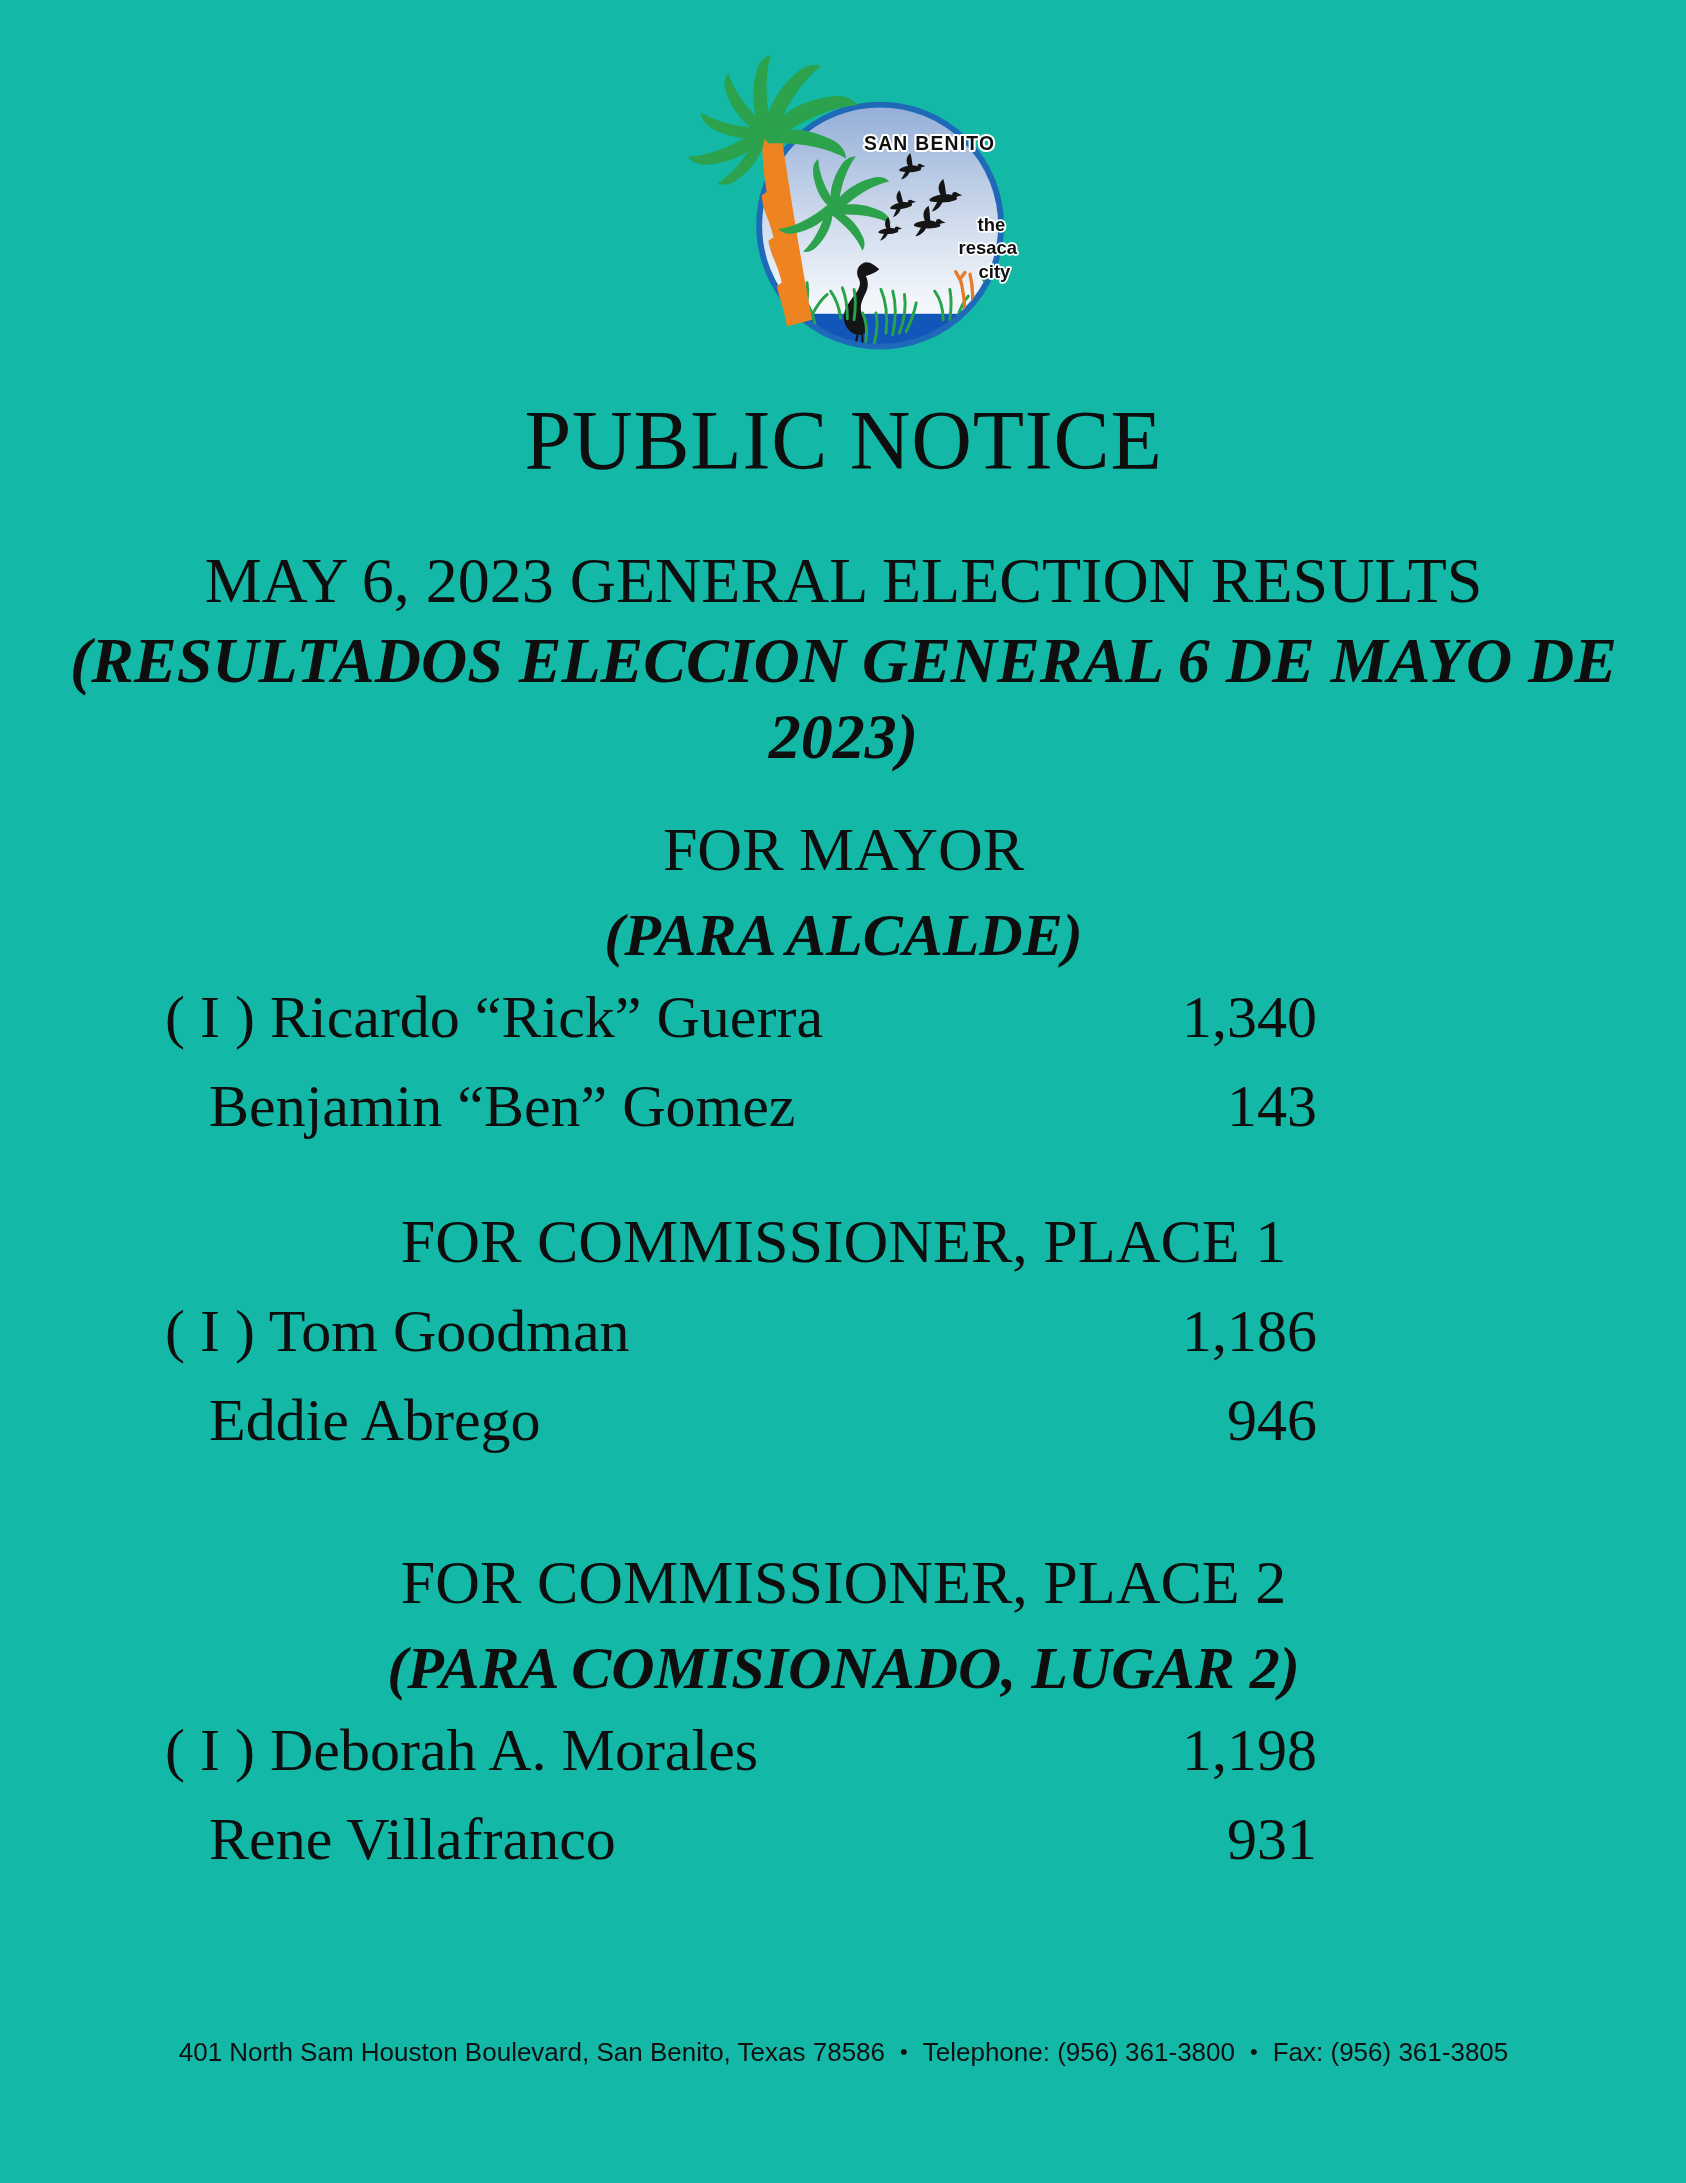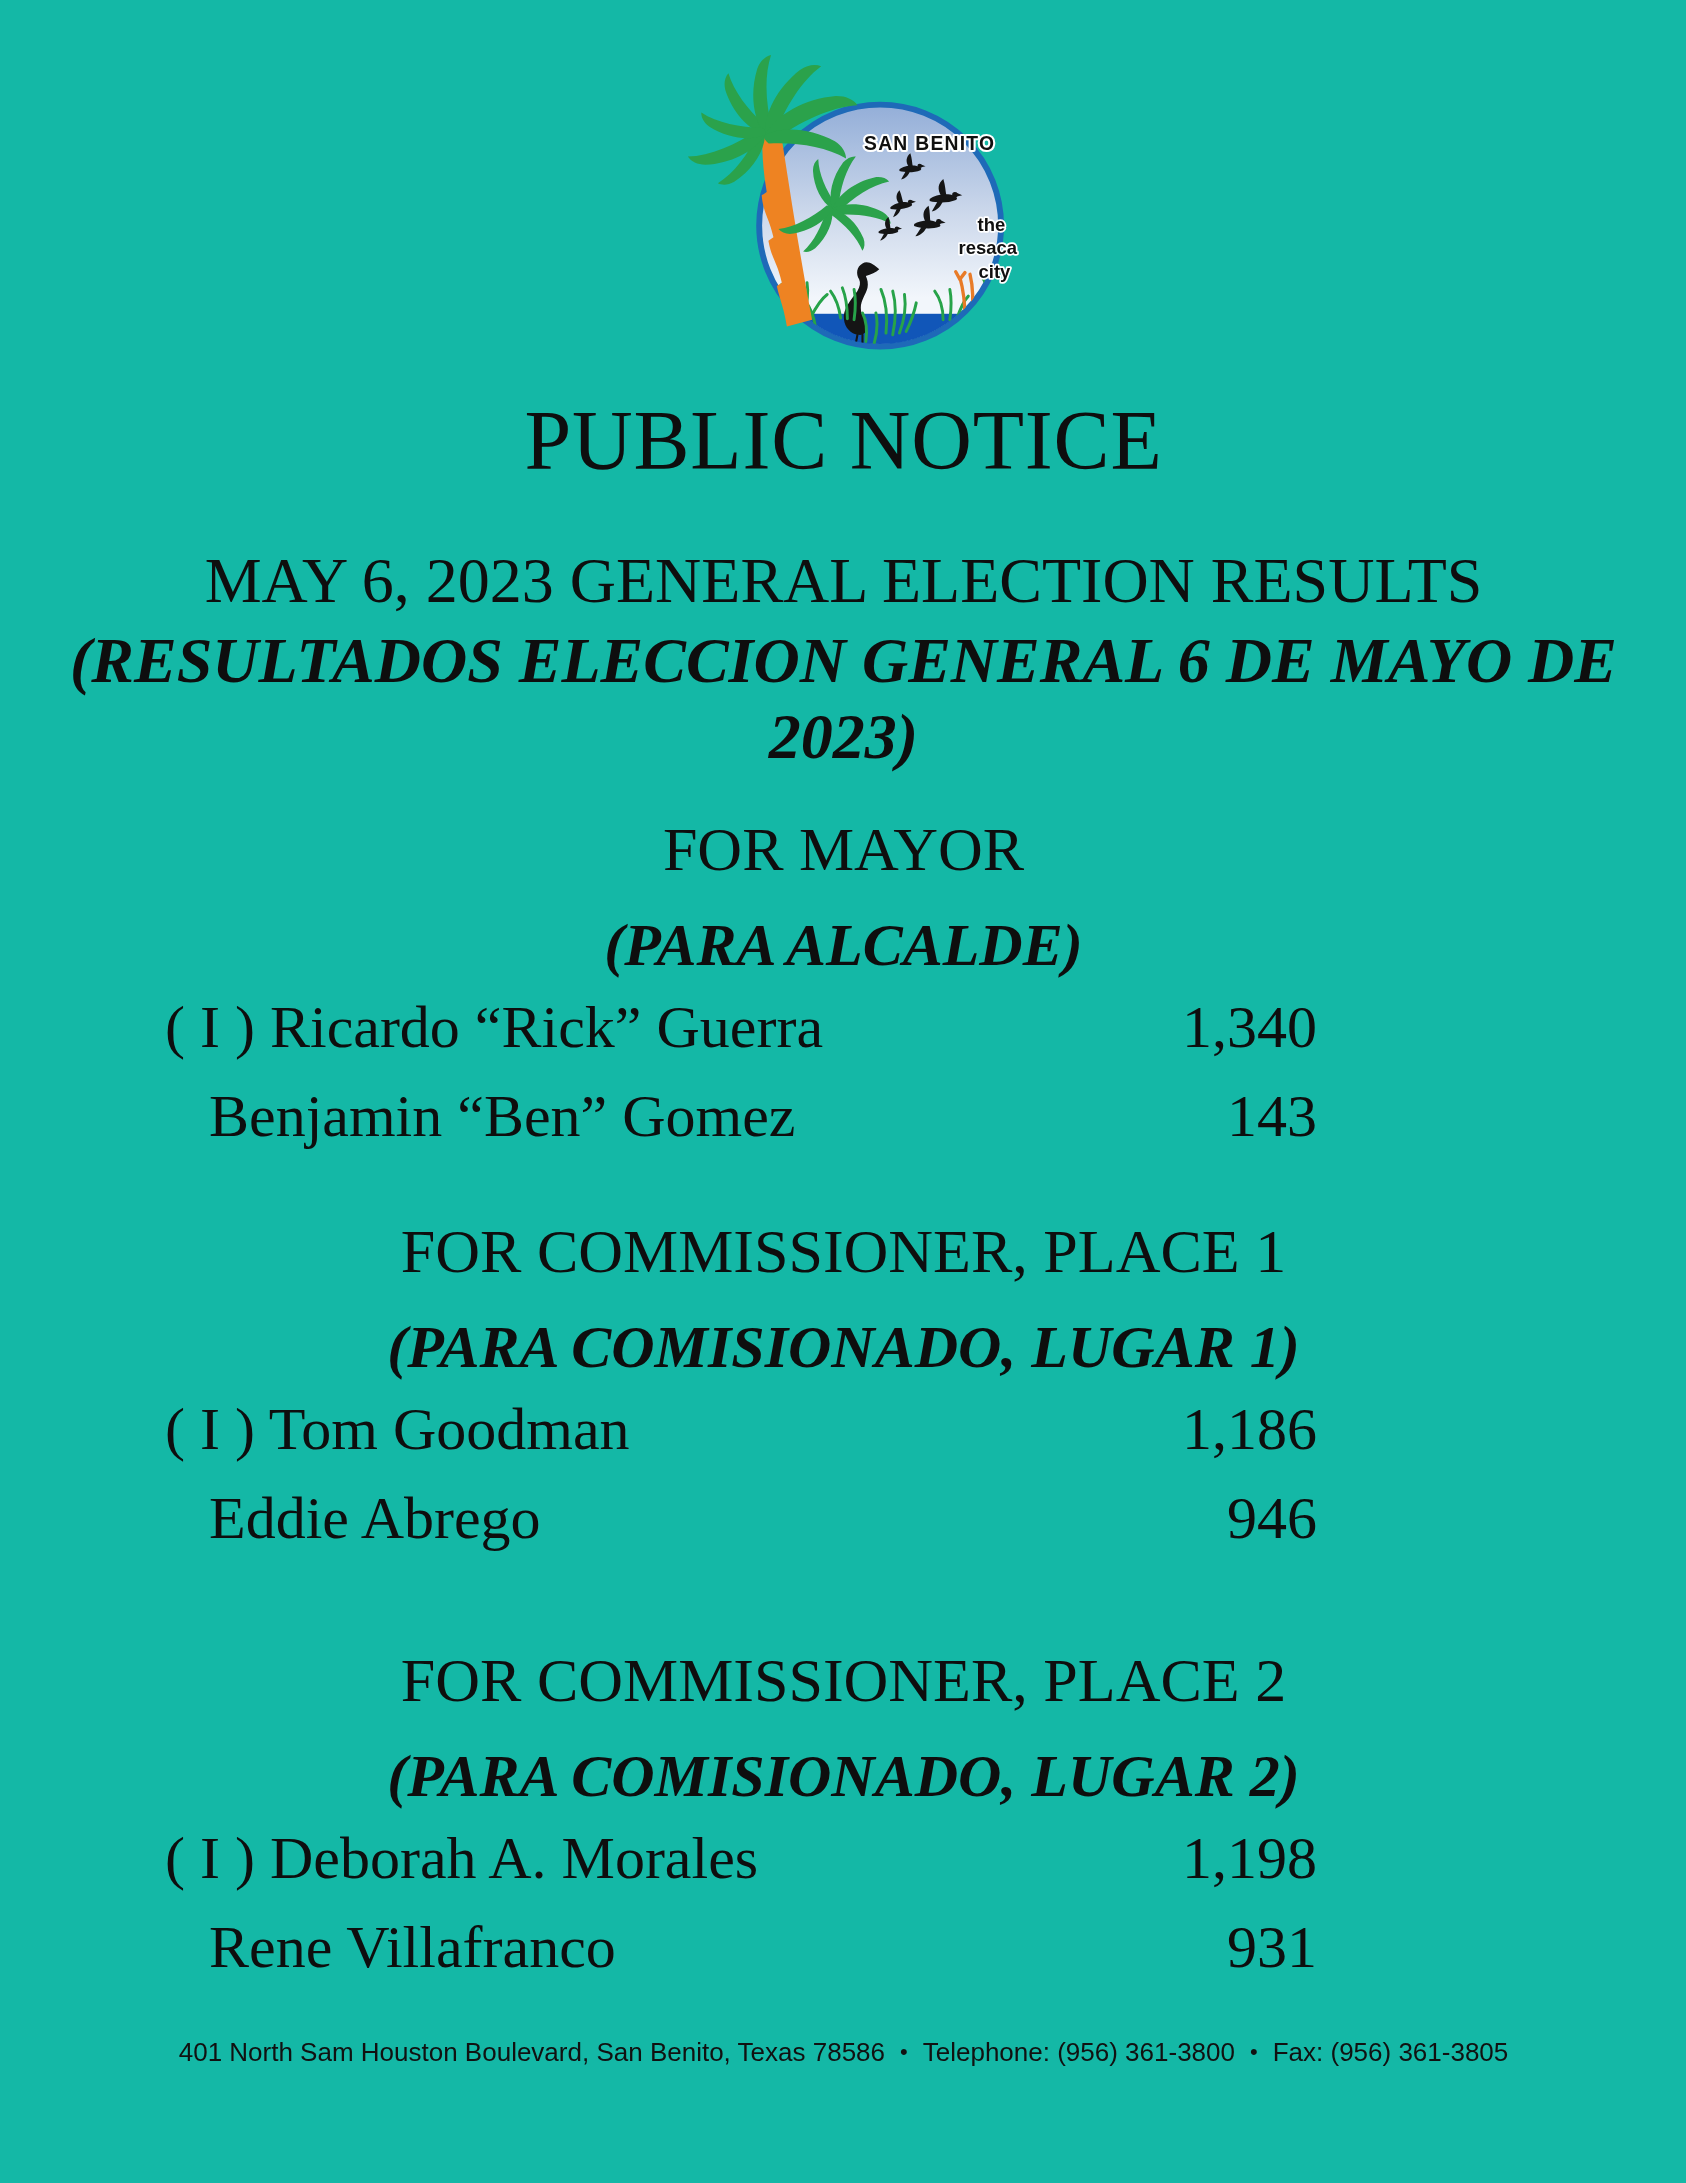--- a/index.html
+++ b/index.html
@@ -66,21 +66,21 @@
   section.office:first-of-type { margin-top: 36px; }
   section.office:nth-of-type(3) { margin-top: 79px; }
   .office-title {
     margin: 8px;
     text-align: center;
     font-size: 62px;
     line-height: 76px;
     font-weight: normal;
   }
   .office-subtitle {
-    margin: 20px 0 0 0;
+    margin: 10px 0 0 0;
     text-align: center;
     font-size: 60px;
     line-height: 76px;
     font-style: italic;
     font-weight: bold;
   }
   .rows { margin: 0 0 0 165px; width: 1152px; }
   .row {
     display: flex;
     justify-content: space-between;
@@ -224,21 +224,20 @@
 
     <div class="row">
       <span class="cname">Benjamin “Ben” Gomez</span>
       <span class="votes">143</span>
     </div>
   </div>
     </section>
 
     <section class="office">
       <h2 class="office-title">FOR COMMISSIONER, PLACE 1</h2>
-      <h3 class="office-subtitle">(PARA COMISIONADO, LUGAR 1)</h3>
       <div class="rows">
     <div class="row incumbent">
       <span class="cname">( I ) Tom Goodman</span>
       <span class="votes">1,186</span>
     </div>
 
     <div class="row">
       <span class="cname">Eddie Abrego</span>
       <span class="votes">946</span>
     </div>

